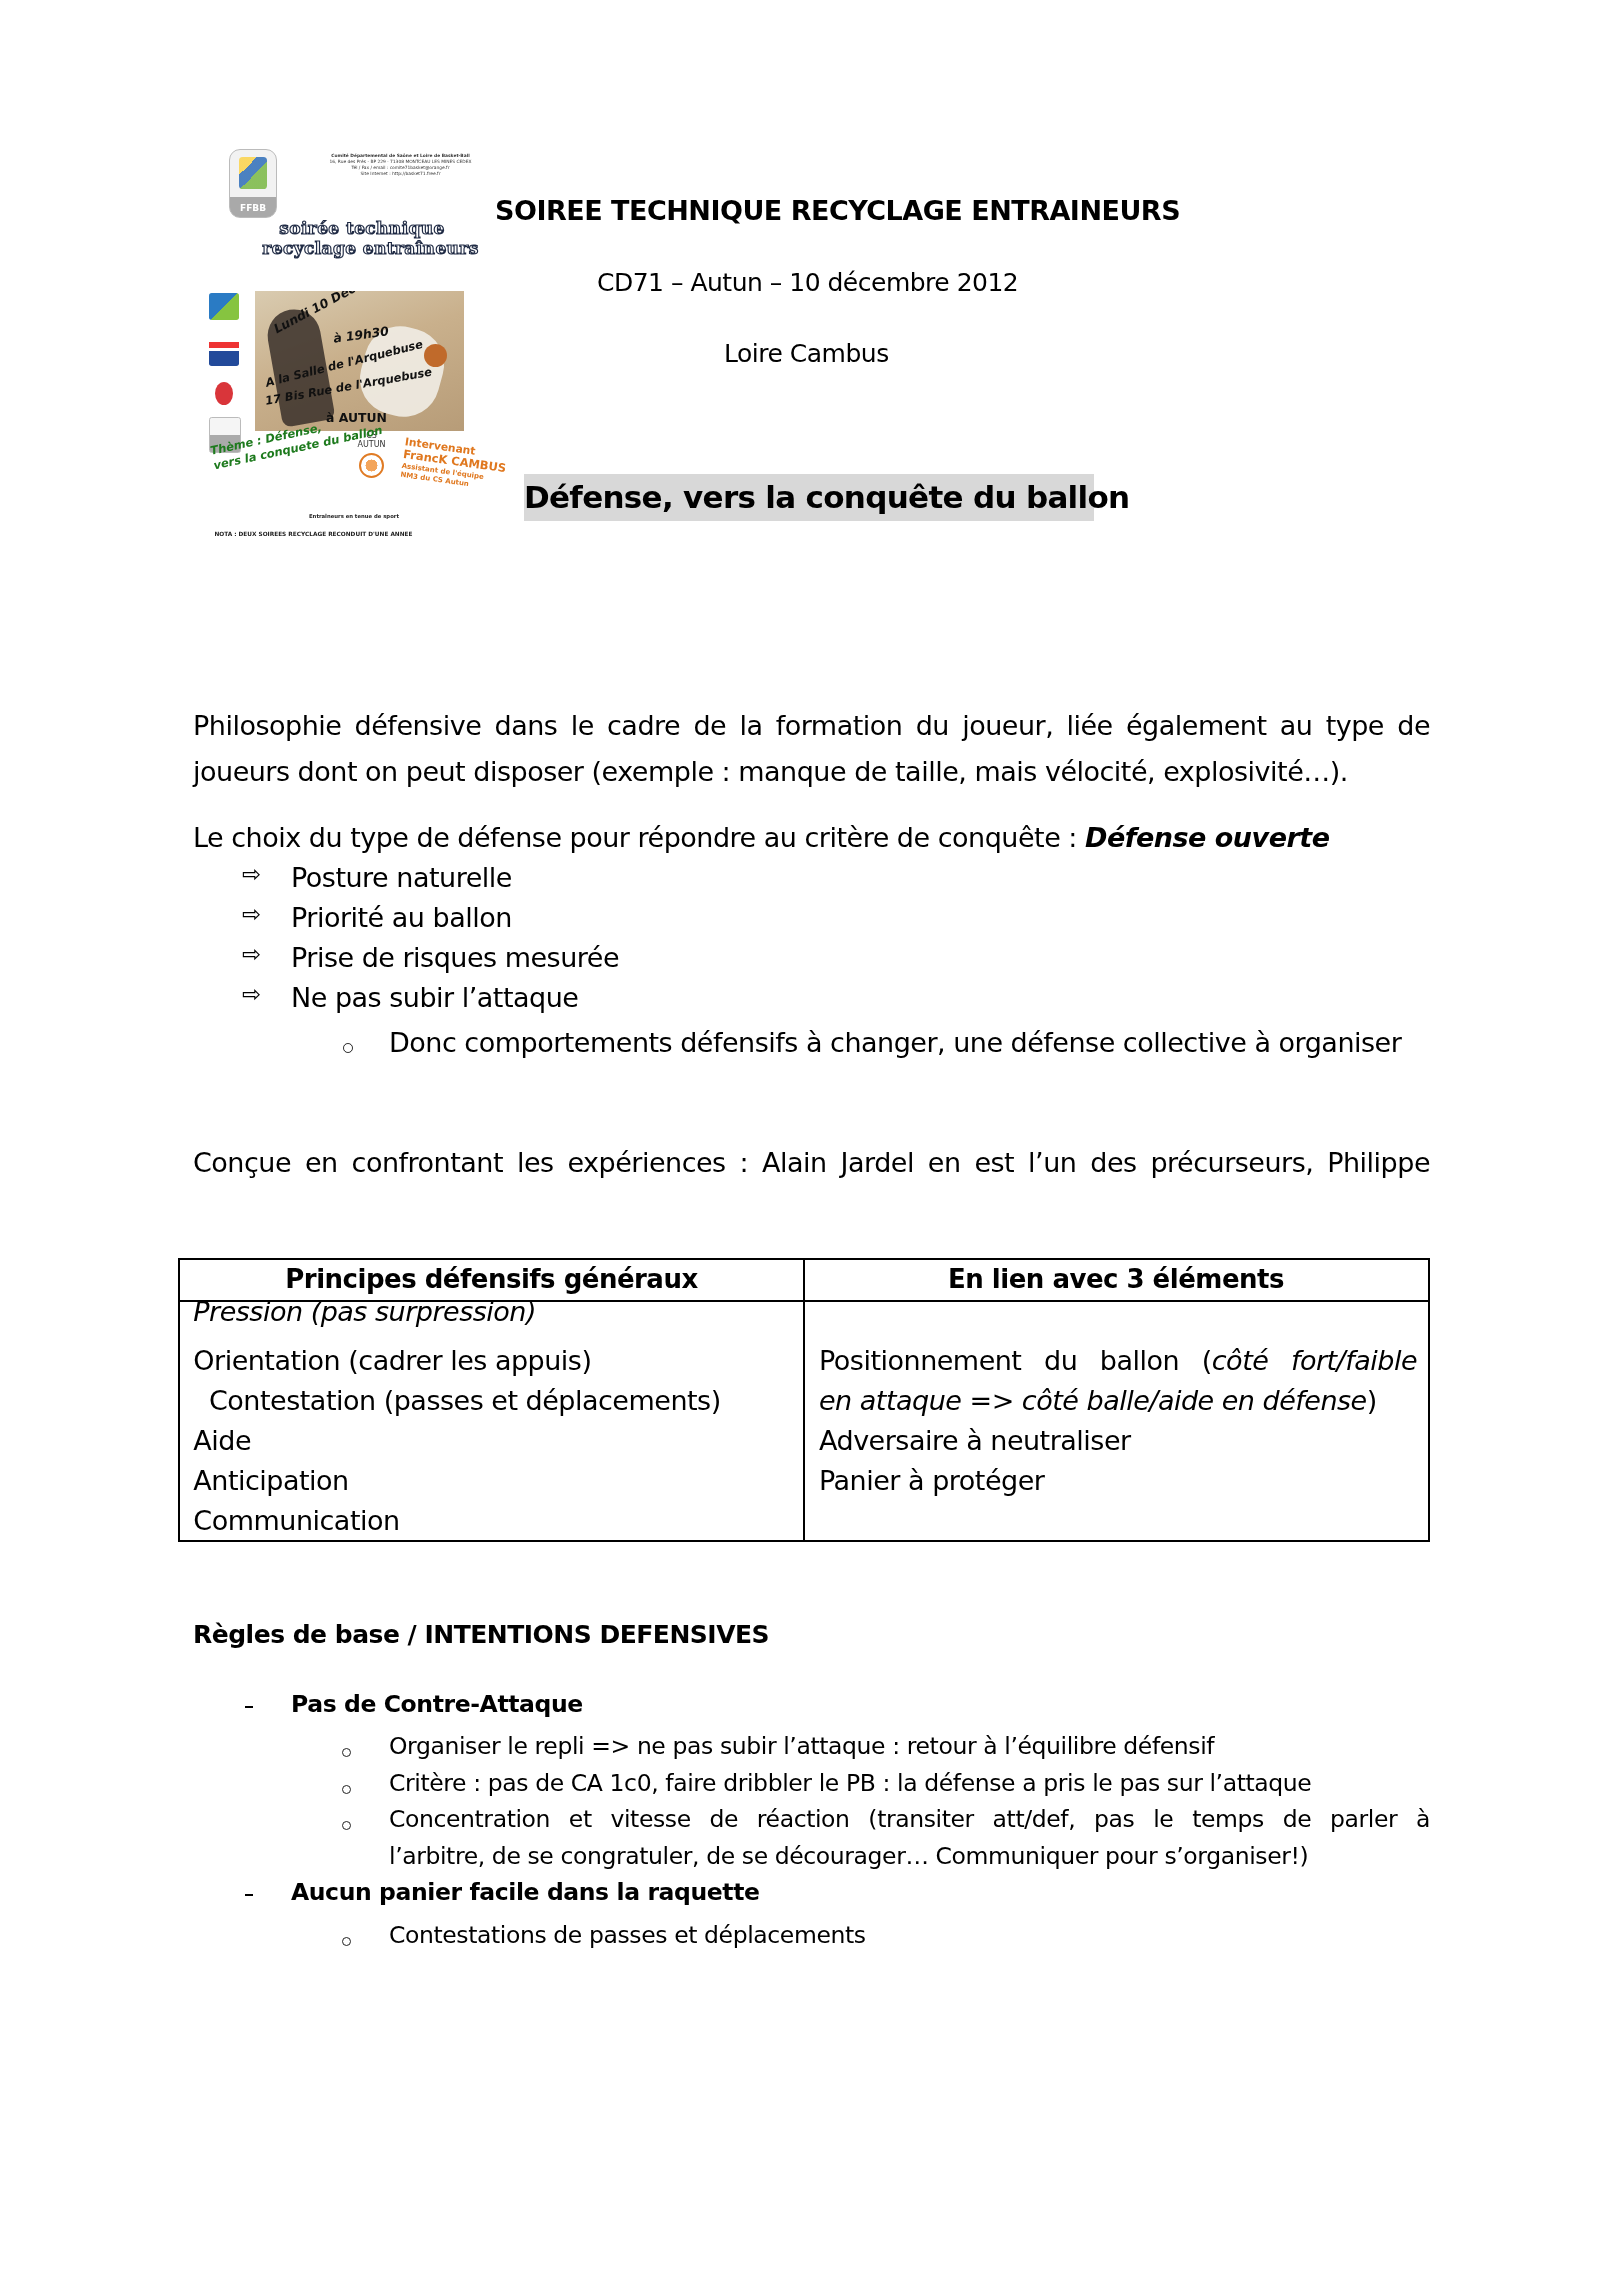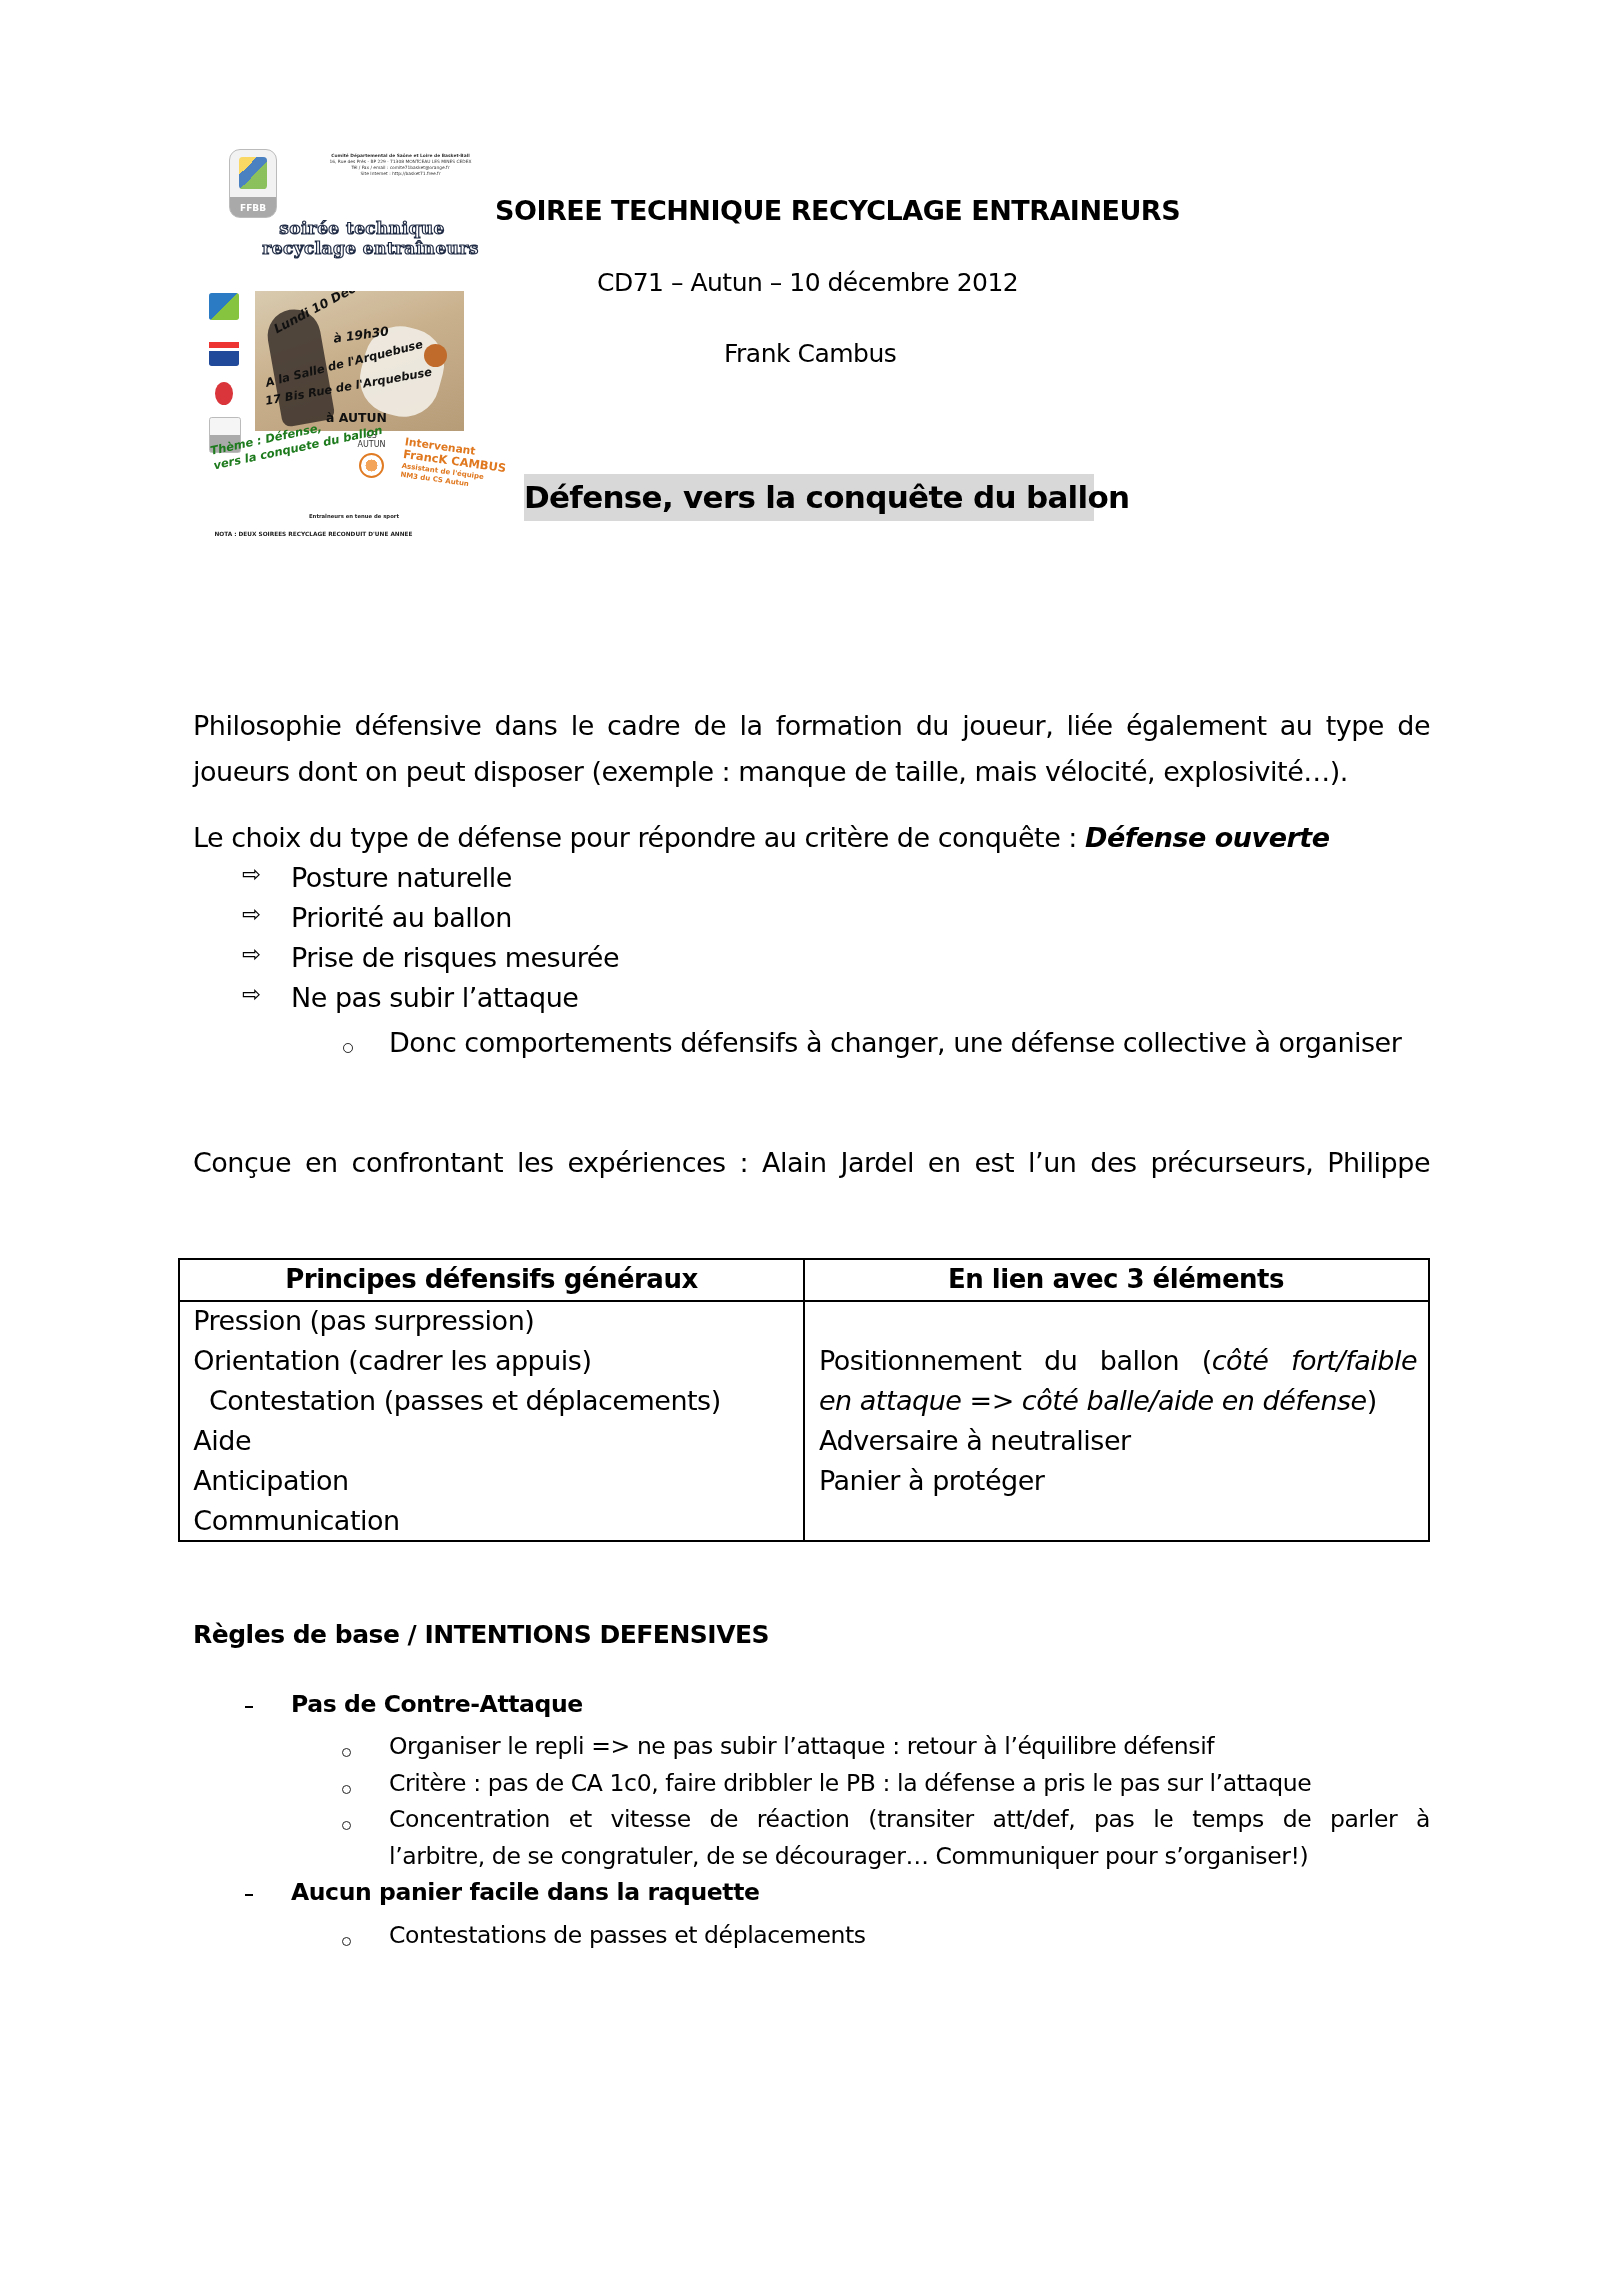--- a/index.html
+++ b/index.html
@@ -112,21 +112,21 @@
     <div style="font-size:11.5px">FrancK CAMBUS</div>
     <div style="font-size:7px;line-height:9px">Assistant de l'équipe</div>
     <div style="font-size:7px;line-height:9px">NM3 du CS Autun</div>
   </div>
   <div class="tenue">Entraîneurs en tenue de sport</div>
   <div class="nota">NOTA : DEUX SOIREES RECYCLAGE RECONDUIT D'UNE ANNEE</div>
 </div>
 
 <div id="doc-title" class="abs">SOIREE TECHNIQUE RECYCLAGE ENTRAINEURS</div>
 <div id="doc-date" class="abs">CD71 – Autun – 10 décembre 2012</div>
-<div id="doc-author" class="abs">Frank Cambus</div>
+<div id="doc-author" class="abs">Loire Cambus</div>
 <div id="doc-subtitle" class="abs">Défense, vers la conquête du ballon</div>
 
 <div class="para" style="top:703px;">
   <span class="ln">Philosophie défensive dans le cadre de la formation du joueur, liée également au type de</span>
   <span class="ln last">joueurs dont on peut disposer (exemple : manque de taille, mais vélocité, explosivité…).</span>
 </div>
 
 <div class="abs body-txt" style="left:193px;top:822px;">
   <span>Le choix du type de défense pour répondre au critère de conquête : </span><span class="bold ital">Défense ouverte</span>
 </div>
@@ -148,21 +148,21 @@
 <div class="para" style="top:1140px;">
   <span class="ln">Conçue en confrontant les expériences : Alain Jardel en est l’un des précurseurs, Philippe</span>
 </div>
 
 <div id="principles-table">
   <div class="vline"></div>
   <div class="hline"></div>
   <div class="th" style="left:0;width:623px;">Principes défensifs généraux</div>
   <div class="th" style="left:625px;width:622px;">En lien avec 3 éléments</div>
 
-  <div class="cell-line" style="left:13.3px;top:45px;">Pression (pas surpression)</div>
+  <div class="cell-line" style="left:13.3px;top:36px;font-style:italic;">Pression (pas surpression)</div>
   <div class="cell-line" style="left:13.3px;top:85px;">Orientation (cadrer les appuis)</div>
   <div class="cell-line" style="left:29px;top:125px;">Contestation (passes et déplacements)</div>
   <div class="cell-line" style="left:13.3px;top:165px;">Aide</div>
   <div class="cell-line" style="left:13.3px;top:205px;">Anticipation</div>
   <div class="cell-line" style="left:13.3px;top:245px;">Communication</div>
 
   <div class="cell-line just" style="left:639px;top:85px;width:598px;"><span>Positionnement du ballon (</span><span class="ital">côté fort/faible</span></div>
   <div class="cell-line" style="left:639px;top:125px;"><span class="ital">en attaque =&gt; côté balle/aide en défense</span><span>)</span></div>
   <div class="cell-line" style="left:639px;top:165px;">Adversaire à neutraliser</div>
   <div class="cell-line" style="left:639px;top:205px;">Panier à protéger</div>

